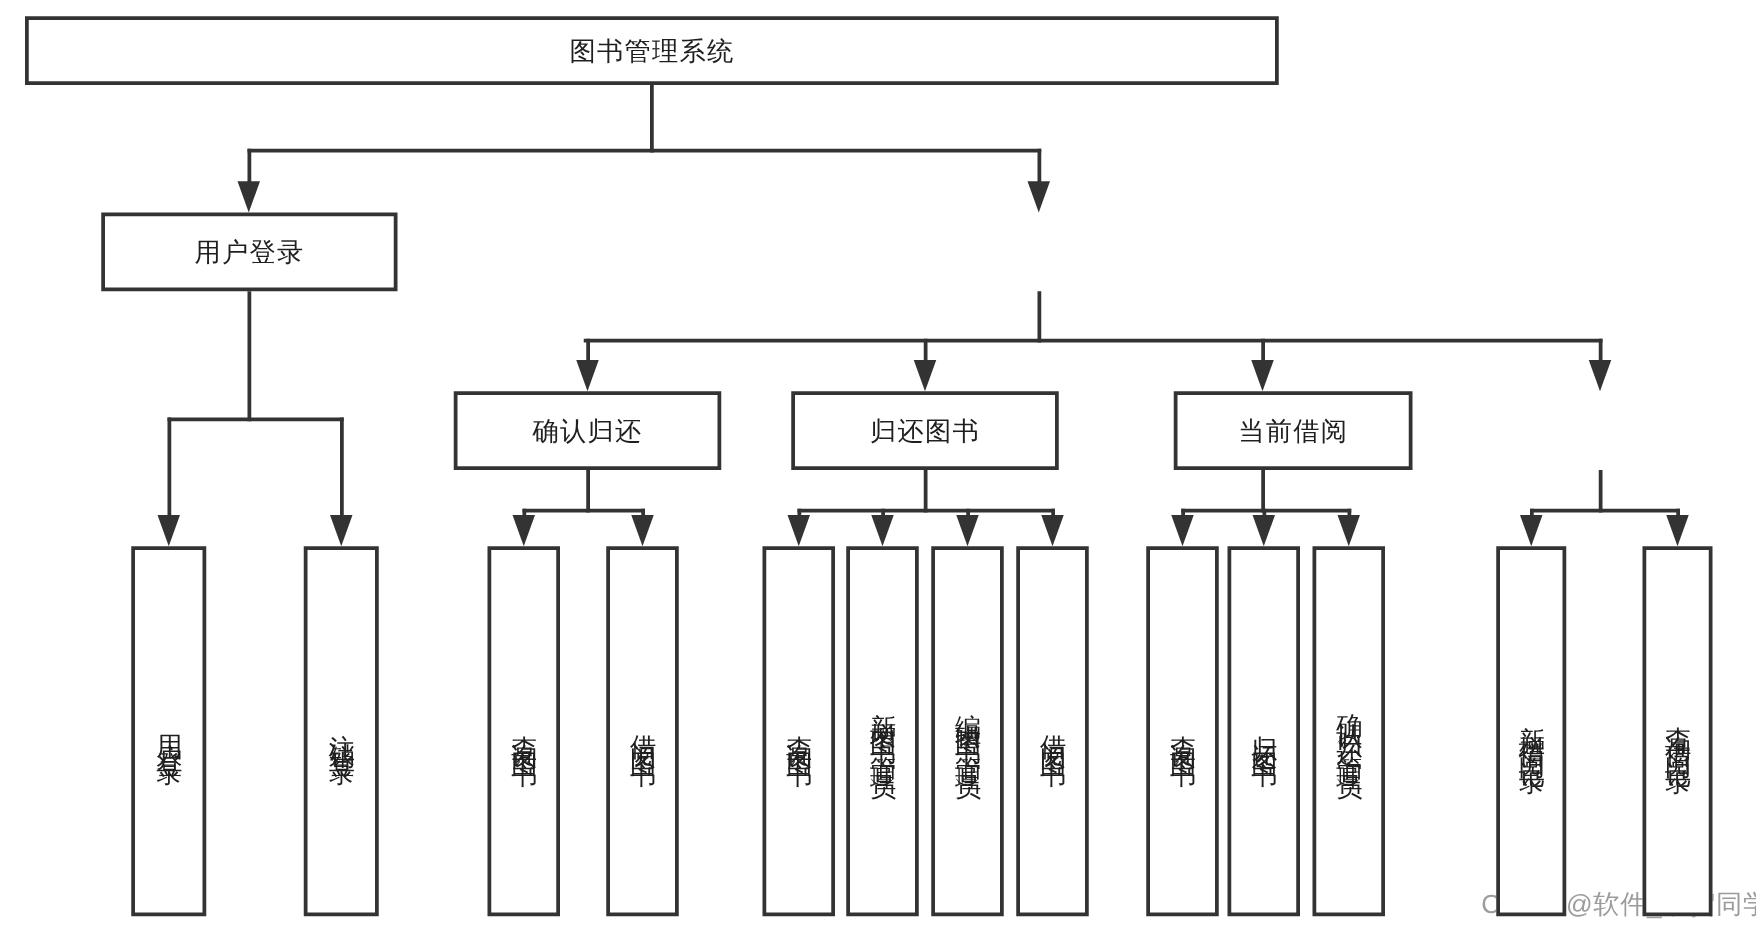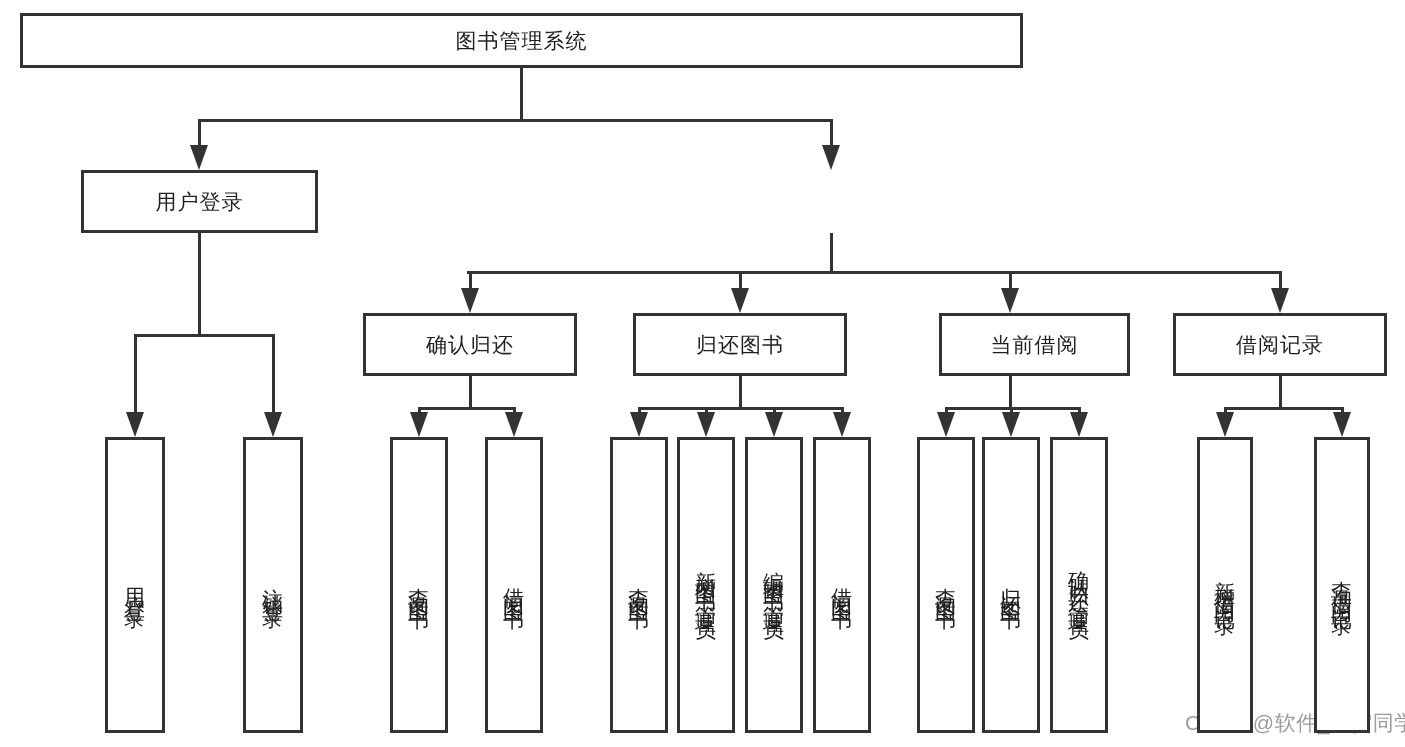--- a/index.html
+++ b/index.html
@@ -57,23 +57,20 @@
       <span class="lbl">用户登录</span>
     </div>
     <div class="node h" style="left: 363px; top: 313px; width: 214px; height: 63px;">
       <span class="lbl">确认归还</span>
     </div>
     <div class="node h" style="left: 633px; top: 313px; width: 214px; height: 63px;">
       <span class="lbl">归还图书</span>
     </div>
     <div class="node h" style="left: 903px; top: 313px; width: 191px; height: 63px; margin-left: 36px;">
       <span class="lbl">当前借阅</span>
-    </div>
-    <div class="node h" style="left: 1173px; top: 313px; width: 214px; height: 63px;">
-      <span class="lbl">借阅记录</span>
     </div>
     <div class="node v" style="left: 105px; top: 437px; width: 60px; height: 296px;">
       <span class="lbl">用户登录</span>
     </div>
     <div class="node v" style="left: 243px; top: 437px; width: 60px; height: 296px;">
       <span class="lbl">注销登录</span>
     </div>
     <div class="node v" style="left: 390px; top: 437px; width: 58px; height: 296px;">
       <span class="lbl">查询图书</span>
     </div>

